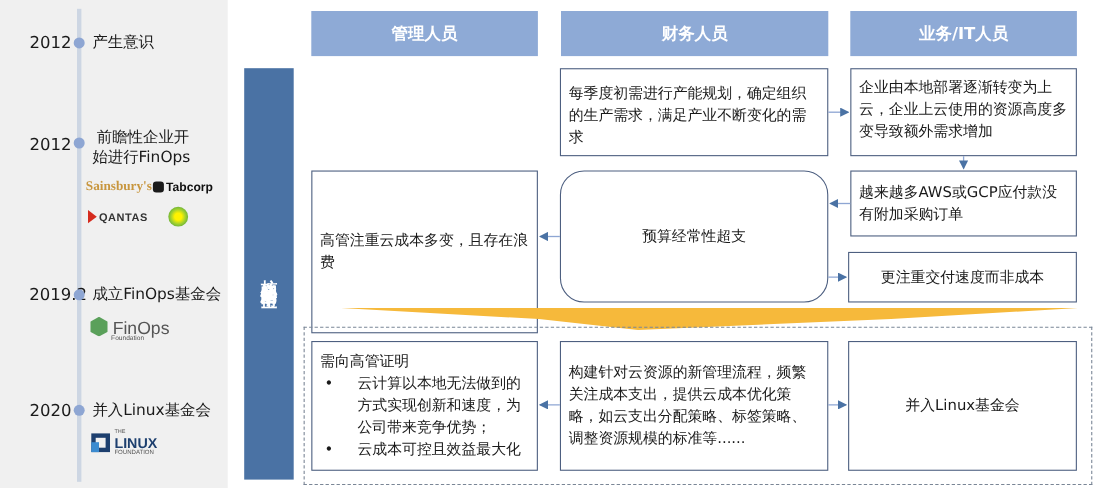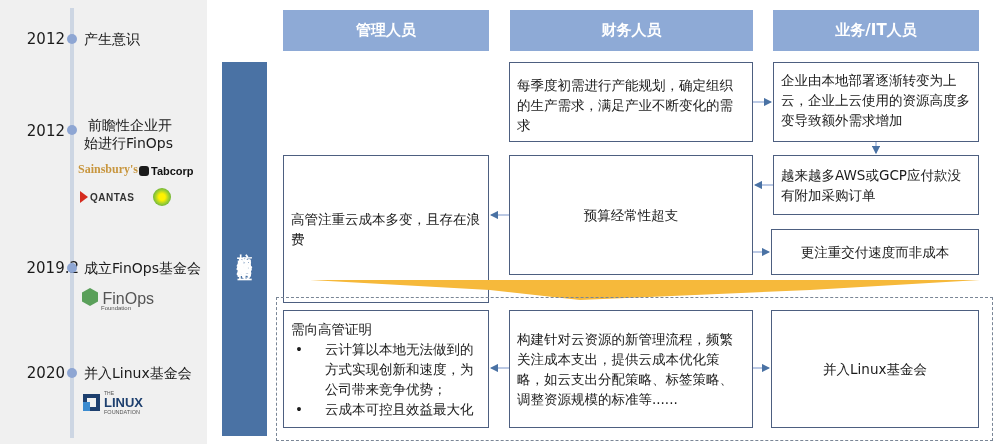--- a/index.html
+++ b/index.html
@@ -116,21 +116,21 @@
 <div class="hdr" style="left:510px; width:243px;">财务人员</div>
 <div class="hdr" style="left:773px; width:206px;">业务/IT人员</div>
 
 <div class="vband">
   <span>核心问题的衍生</span>
 </div>
 
 <div class="box" style="left:509px; top:62px; width:244px; height:80px; padding-top:12px;">每季度初需进行产能规划，确定组织的生产需求，满足产业不断变化的需求</div>
 <div class="box" style="left:773px; top:62px; width:206px; height:80px; padding-top:7px;">企业由本地部署逐渐转变为上云，企业上云使用的资源高度多变导致额外需求增加</div>
 <div class="box left-mid" style="left:773px; top:155px; width:206px; height:60px;">越来越多AWS或GCP应付款没有附加采购订单</div>
-<div class="box center" style="left:509px; top:155px; width:244px; height:120px;">预算经常性超支</div>
+<div class="box center" style="left:509px; top:155px; width:244px; height:120px;border-radius:22px;">预算经常性超支</div>
 <div class="box left-mid" style="left:283px; top:155px; width:206px; height:148px;">高管注重云成本多变，且存在浪费</div>
 <div class="box center" style="left:771px; top:229px; width:208px; height:46px;">更注重交付速度而非成本</div>
 
 <svg class="arrow" style="left:310px; top:278px;" width="670" height="24">
   <polygon points="0,2 670,2 500,12 270,22 180,12" fill="#f6b93b"></polygon>
 </svg>
 
 <div class="dashed"></div>
 
 <div class="box" style="left:283px; top:310px; width:206px; height:118px; padding-top:8px;">

